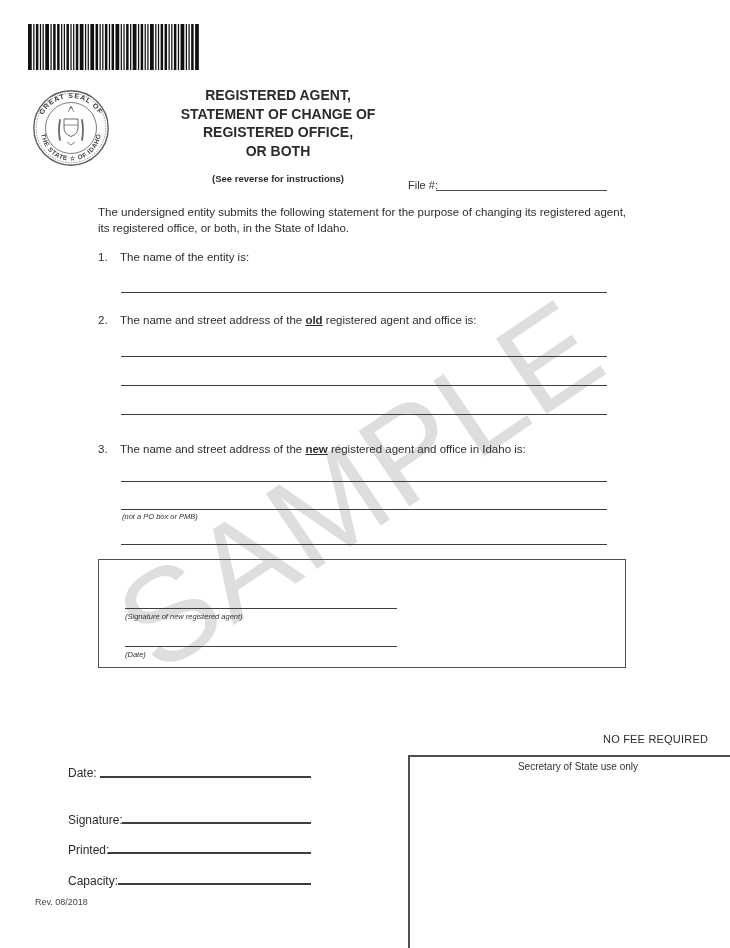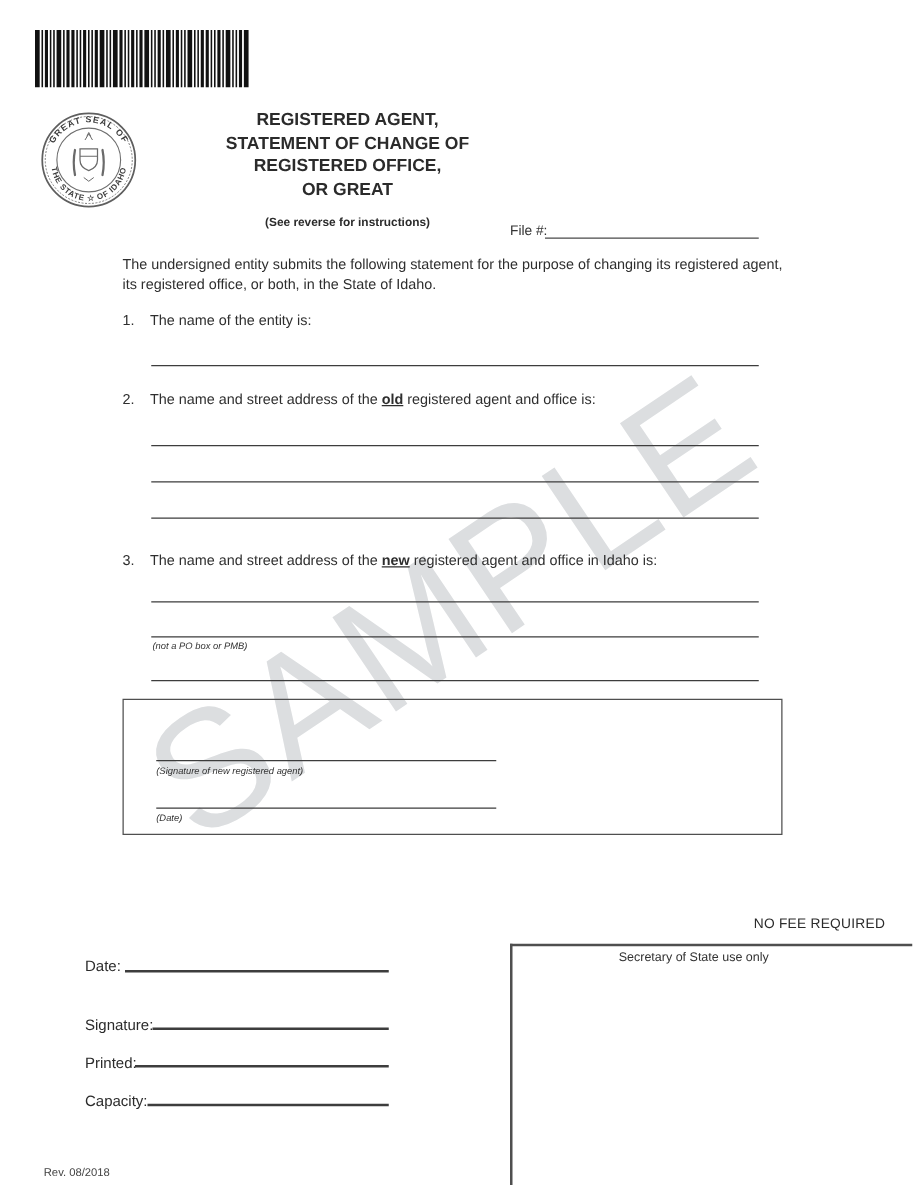--- a/index.html
+++ b/index.html
@@ -36,25 +36,25 @@
   .rule{position:absolute;left:121px;width:486px;border-top:1.6px solid #3d3d3d;}
   .smallcap{position:absolute;font-size:7.5px;font-style:italic;color:#333;}
   
   .consentbox{position:absolute;left:98px;top:559px;width:526px;height:107px;border:1.5px solid #4f4f4f;}
   .consent-text{position:absolute;left:22px;top:11px;font-size:12px;}
   .cline{position:absolute;left:26px;width:272px;border-top:1.4px solid #3d3d3d;}
   .ccap{position:absolute;left:26px;font-size:7.5px;font-style:italic;color:#333;}
   
   .nofee{position:absolute;left:603px;top:733px;font-size:11px;letter-spacing:0.2px;color:#2b2b2b;}
   .sosbox{position:absolute;left:408px;top:755px;width:322px;height:193px;border-top:2px solid #4f4f4f;border-left:2px solid #4f4f4f;}
-  .soslabel{margin-top:4px;width:290px;text-align:center;font-size:10px;color:#333;}
+  .soslabel{margin-top:4px;width:290px;text-align:center;font-size:10px;color:#333;padding-left:23px;}
   
   .flabel{position:absolute;left:68px;font-size:12px;color:#2b2b2b;}
   .fline{position:absolute;border-top:2px solid #3d3d3d;}
-  .rev{position:absolute;left:35px;top:897px;font-size:9px;color:#444;margin-top:36px;}
+  .rev{position:absolute;left:35px;top:897px;font-size:9px;color:#444;}
 </style>
 </head>
 <body>
 
 <div class="page">
 
   <div class="watermark">SAMPLE</div>
 
   <svg class="barcode" id="barcode" viewBox="0 0 172 46" preserveAspectRatio="none">
       <rect x="0" y="0" width="3.75" height="46" fill="#111"></rect>
@@ -129,21 +129,21 @@
       <path d="M28,33 q-2,10 0,20" stroke-width="1.8" stroke-linecap="round"></path>
       <path d="M50,33 q2,10 0,20" stroke-width="1.8" stroke-linecap="round"></path>
       <path d="M35,55 l4,3 l4,-3" stroke-width="0.8"></path>
     </g>
   </svg>
 
   <div class="titleblock">
     <div>REGISTERED AGENT,</div>
     <div>STATEMENT OF CHANGE OF</div>
     <div>REGISTERED OFFICE,</div>
-    <div>OR GREAT</div>
+    <div>OR BOTH</div>
     <div class="subtitle">(See reverse for instructions)</div>
   </div>
 
   <span class="filelabel">File #:</span>
   <span class="fileline"></span>
 
   <p class="intro">The undersigned entity submits the following statement for the purpose of changing its registered agent, its registered office, or both, in the State of Idaho.</p>
 
   <div class="item" style="top:250px">
     <span class="num">1.</span><span>The name of the entity is:</span>

